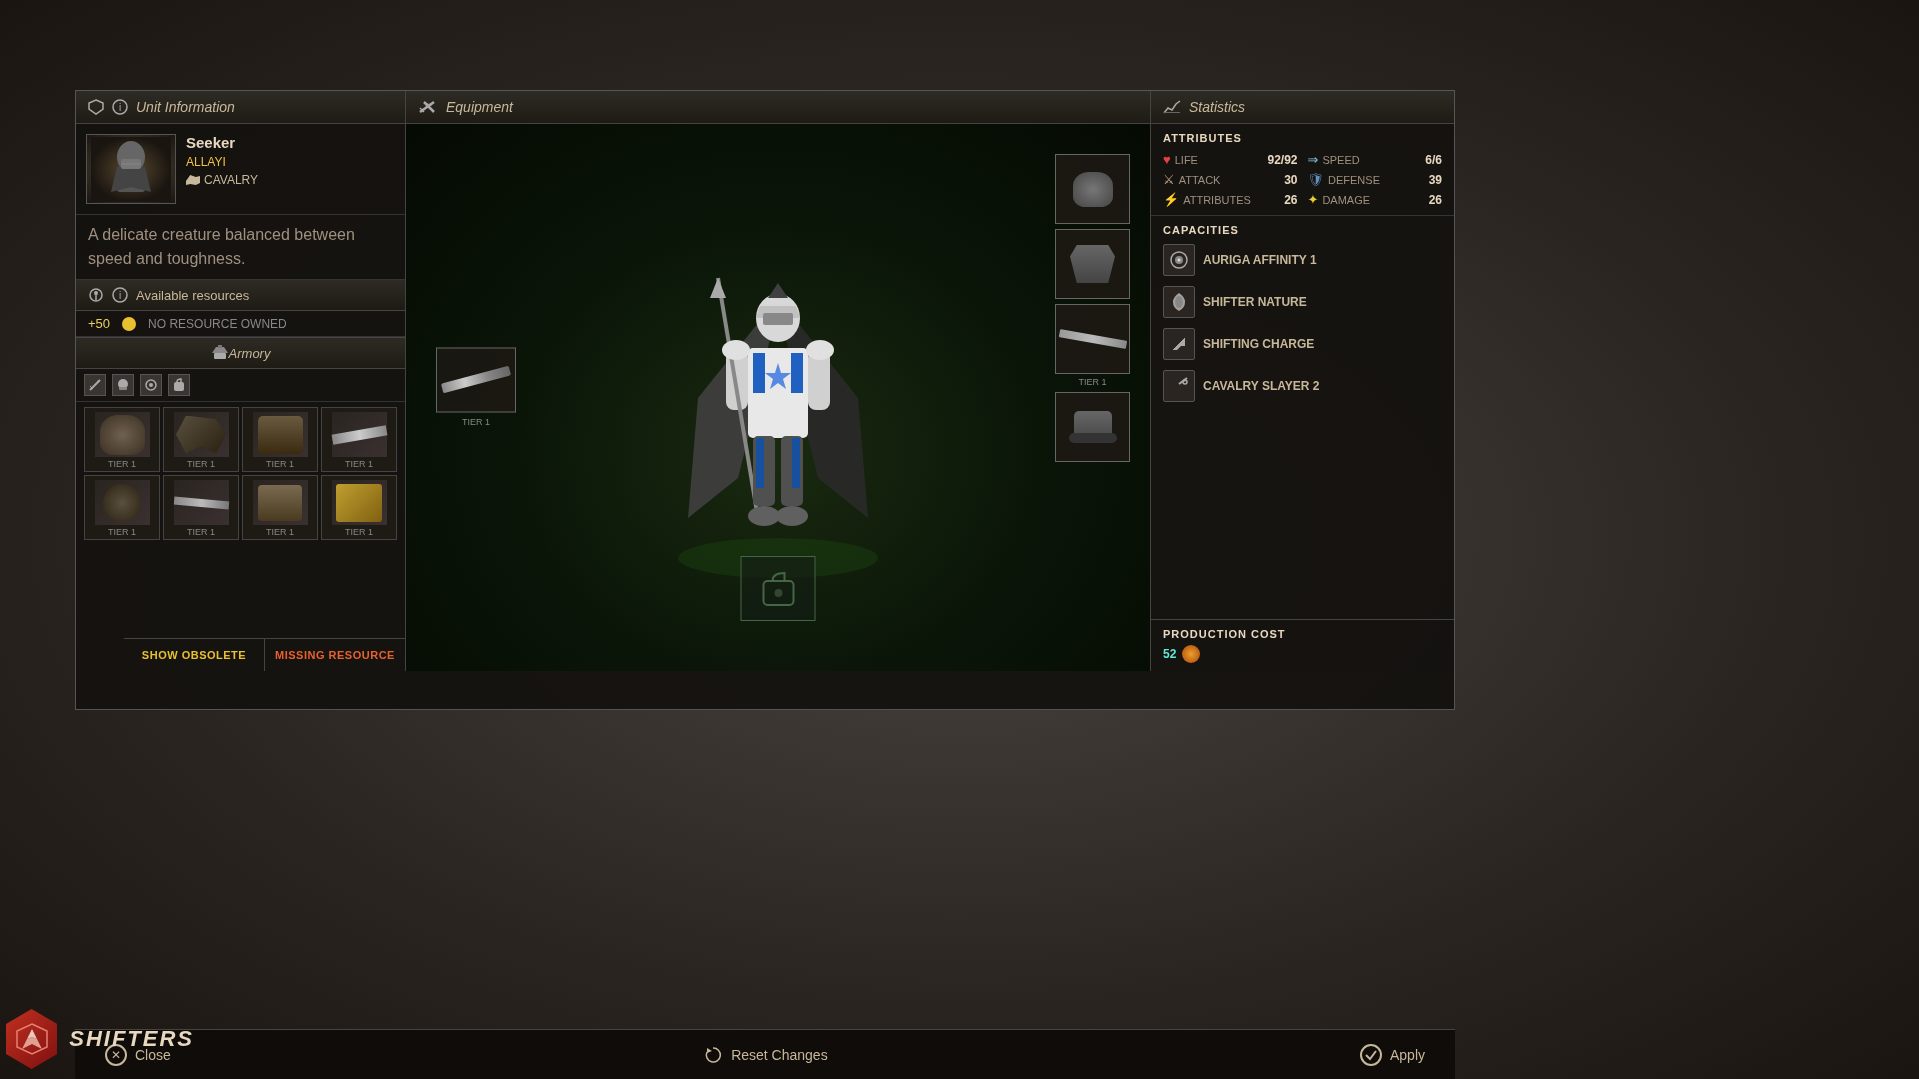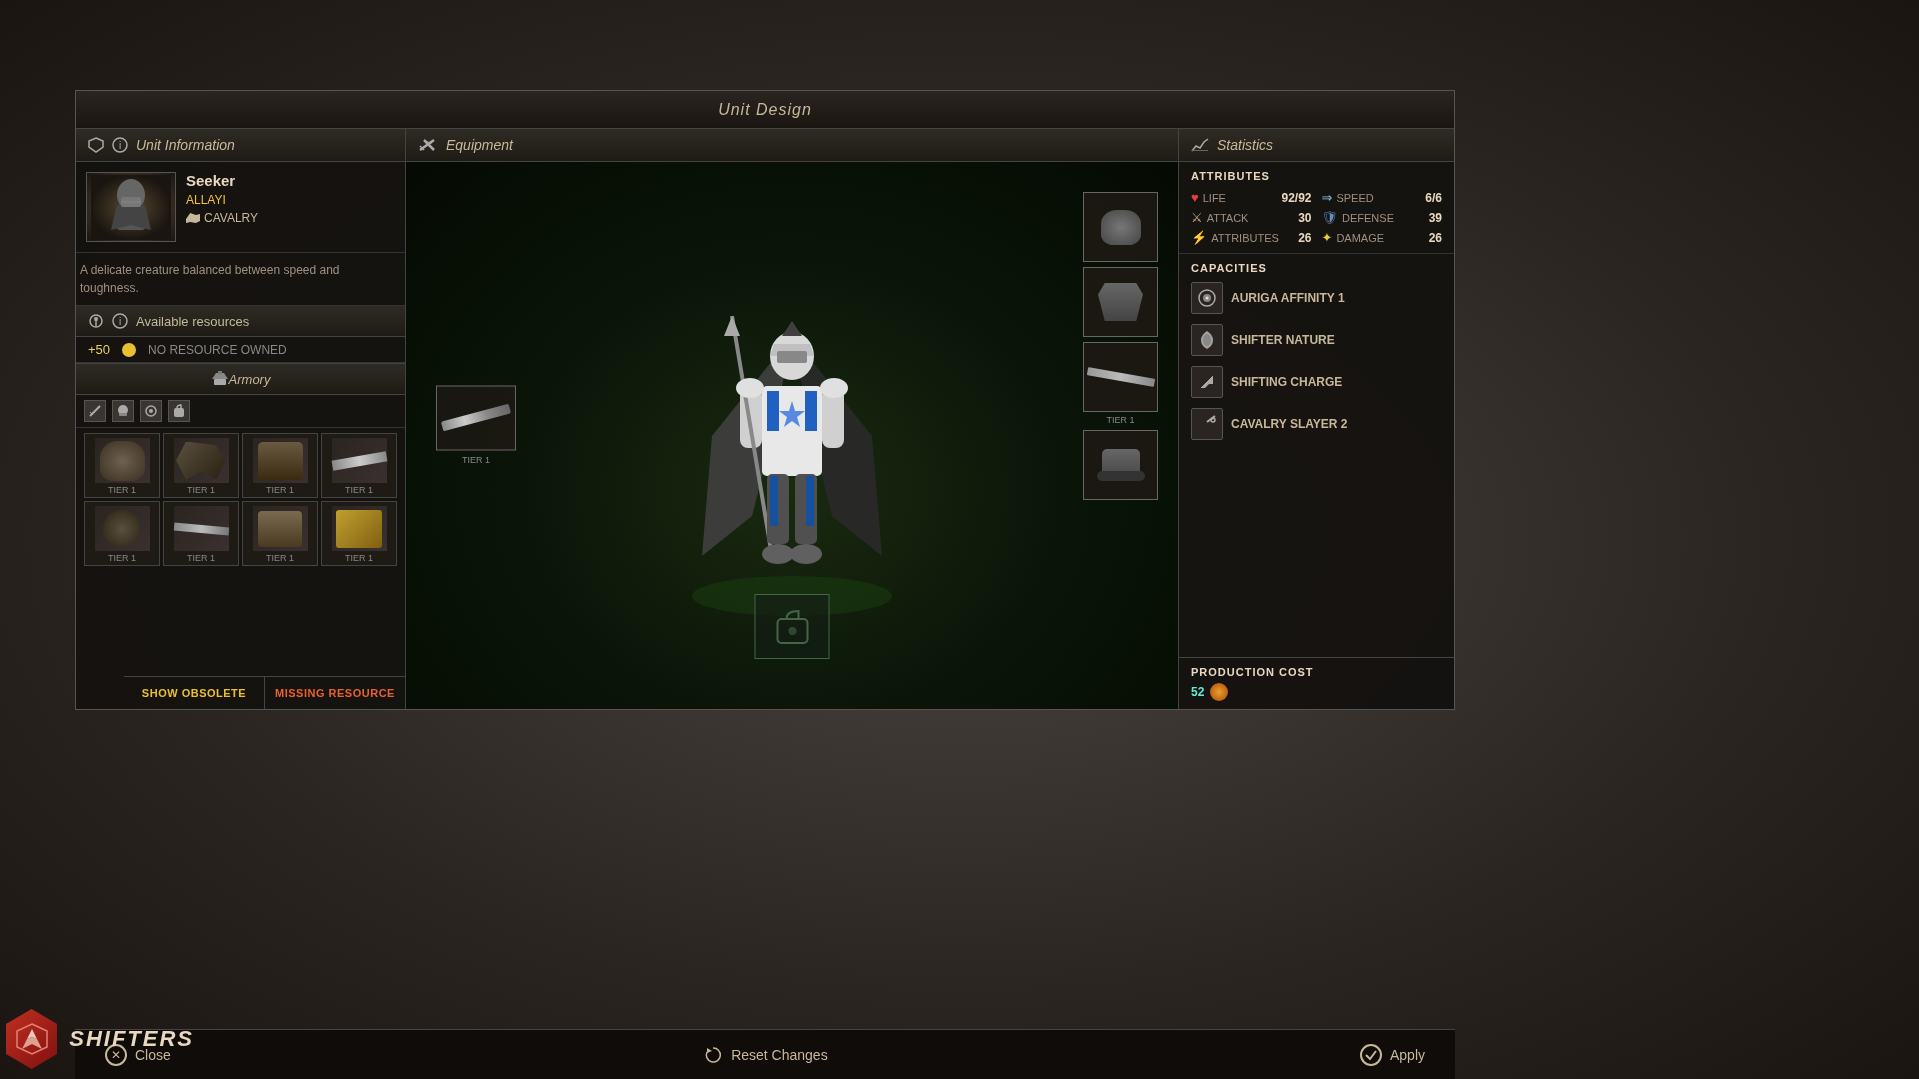--- a/index.html
+++ b/index.html
@@ -123,23 +123,23 @@
     }
     .horse-icon {
       display: inline-block;
       width: 14px;
       height: 10px;
       background: #c8b89a;
       clip-path: polygon(0% 60%, 30% 0%, 70% 20%, 100% 10%, 100% 80%, 70% 100%, 30% 90%, 0% 100%);
     }
 
     .unit-description {
-      padding: 8px 4px;
+      padding: 8px 12px;
       color: #a09080;
-      font-size: 12px;
+      font-size: 16px;
       line-height: 1.5;
       border-bottom: 1px solid #333;
     }
 
     
     .resources-section {
       border-bottom: 1px solid #333;
     }
     .resources-header {
       background: linear-gradient(to bottom, #2e2a24 0%, #1e1a14 100%);
@@ -355,21 +355,21 @@
       width: 75px; height: 65px;
       background: rgba(20,30,20,0.7);
       border: 1px solid #446644;
       display: flex;
       align-items: center;
       justify-content: center;
     }
 
     
     .right-panel {
-      width: 275px;
+      width: 303px;
       display: flex;
       flex-direction: column;
     }
     .stats-header {
       background: linear-gradient(to bottom, #2e2a24 0%, #1e1a14 100%);
       padding: 8px 12px;
       display: flex;
       align-items: center;
       gap: 8px;
       border-bottom: 1px solid #444;
@@ -621,23 +621,20 @@
       height: 400px;
     }
   </style>
 </head>
 <body>
 
 <div class="bg-overlay"></div>
 
 <div class="main-window">
 
-  <div class="title-bar">
-    <span>Unit Design</span>
-  </div>
 
   <div class="panels">
 
     <div class="left-panel">
 
       <div class="panel-header">
         <svg width="16" height="16" viewBox="0 0 16 16">
             <polygon points="8,1 15,4 15,10 8,15 1,10 1,4" fill="none" stroke="#aaa" stroke-width="1.5"></polygon>
           </svg>
         <svg width="16" height="16" viewBox="0 0 16 16">

